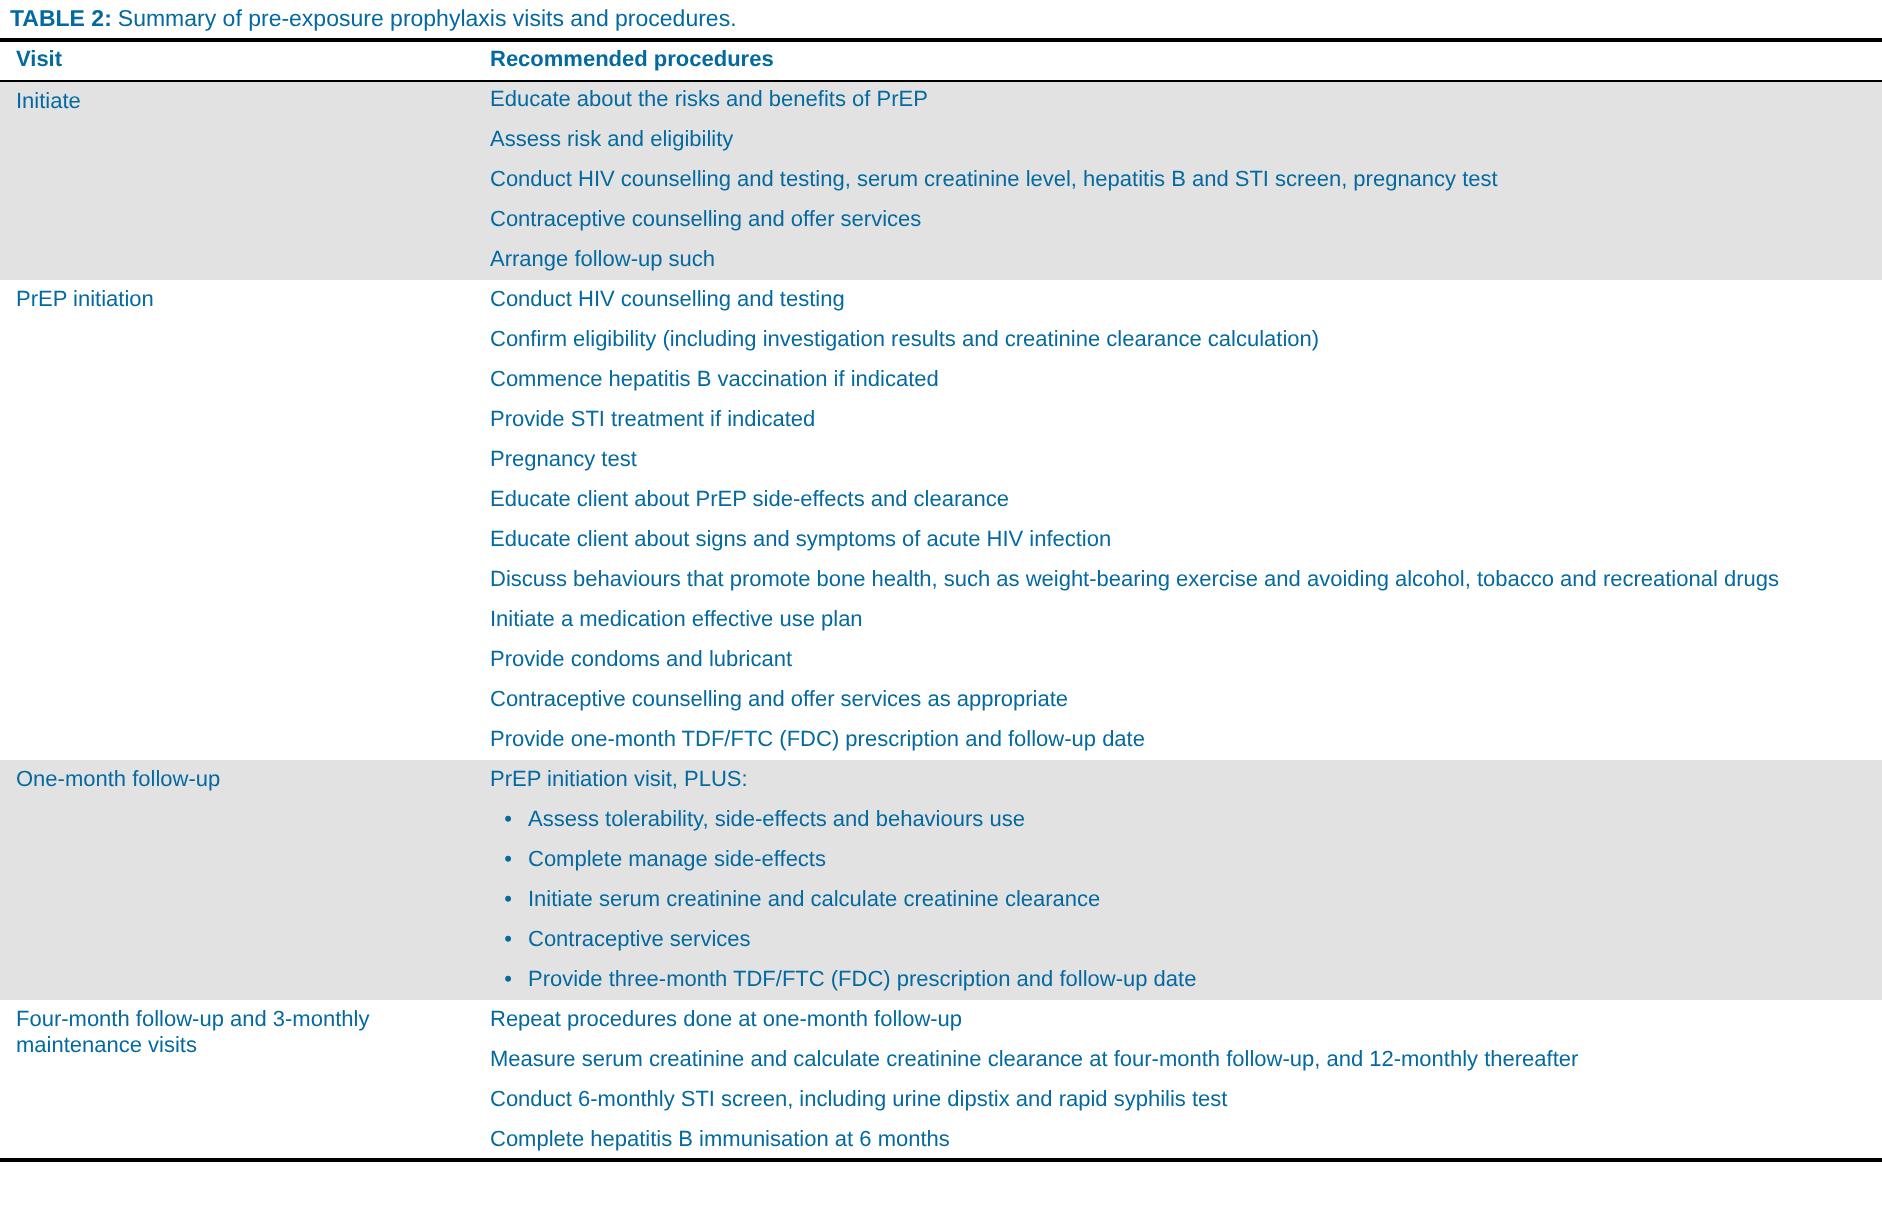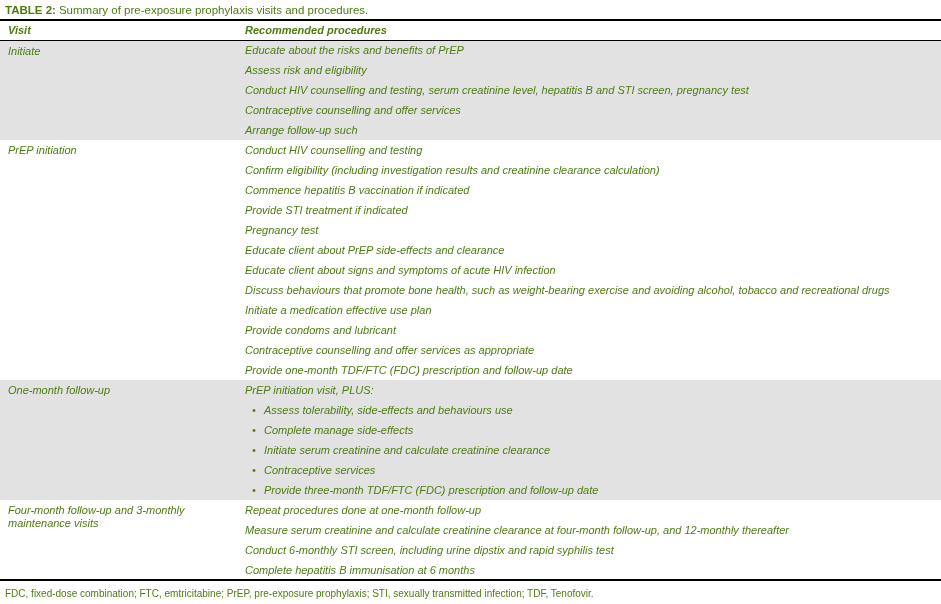--- a/index.html
+++ b/index.html
@@ -2,37 +2,36 @@
 <html><head>
 <meta charset="utf-8">
 <style>
   * { box-sizing: border-box; }
   html, body { margin: 0; padding: 0; background: #ffffff; }
   .page {
     width: 941px;
     height: 604px;
     background: #ffffff;
     font-family: "Liberation Sans", sans-serif;
-    color: #4d7c0f;
+    color: #0369a1;
     overflow: hidden;
     padding-top: 1px;
   }
   .table-title {
     font-size: 11.5px;
     line-height: 14px;
     padding: 2px 6px 2px 5px;
   }
   .table-title .title-label { font-weight: bold; margin-right: 3px; }
   table.prep-table {
     width: 941px;
     border-collapse: collapse;
     table-layout: fixed;
     border-top: 2px solid #000000;
     border-bottom: 2px solid #000000;
-    font-style: italic;
   }
   col.visit-col { width: 240px; }
   thead th {
     text-align: left;
     font-size: 11px;
     font-weight: bold;
     height: 20px;
     padding: 0 0 0 8px;
     vertical-align: middle;
     border-bottom: 1px solid #000000;
@@ -182,15 +181,14 @@
         </tr>
       <tr>
           <td class="proc">Conduct 6-monthly STI screen, including urine dipstix and rapid syphilis test</td>
         </tr>
       <tr>
           <td class="proc">Complete hepatitis B immunisation at 6 months</td>
         </tr>
     </tbody>
   </table>
 
-  <div class="footnote">FDC, fixed-dose combination; FTC, emtricitabine; PrEP, pre-exposure prophylaxis; STI, sexually transmitted infection; TDF, Tenofovir.</div>
 
 </div>
 
 </body></html>

